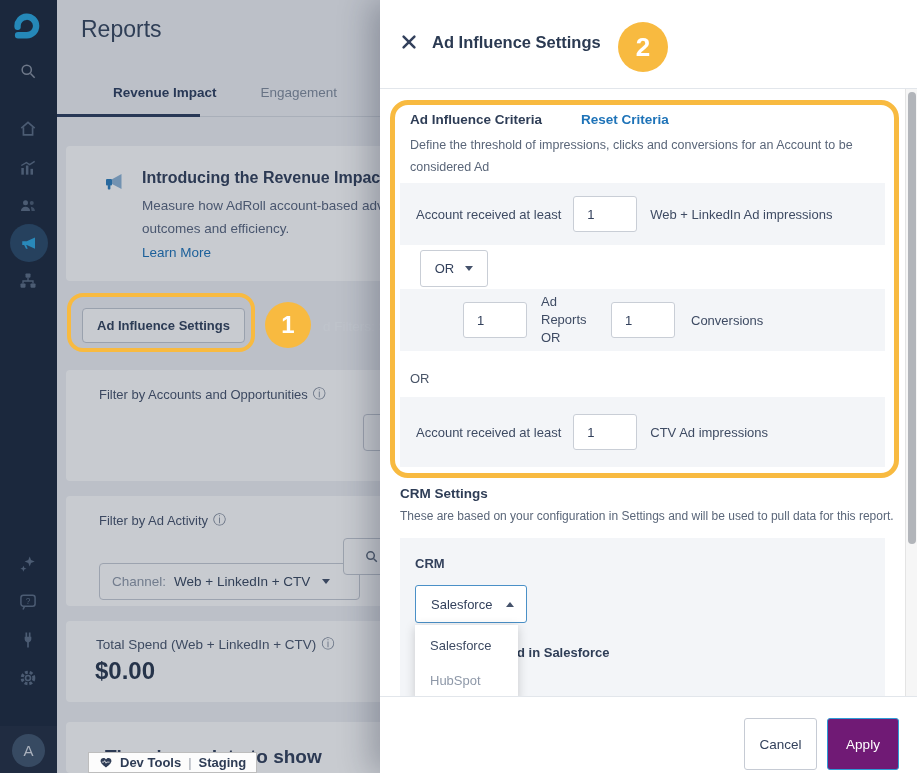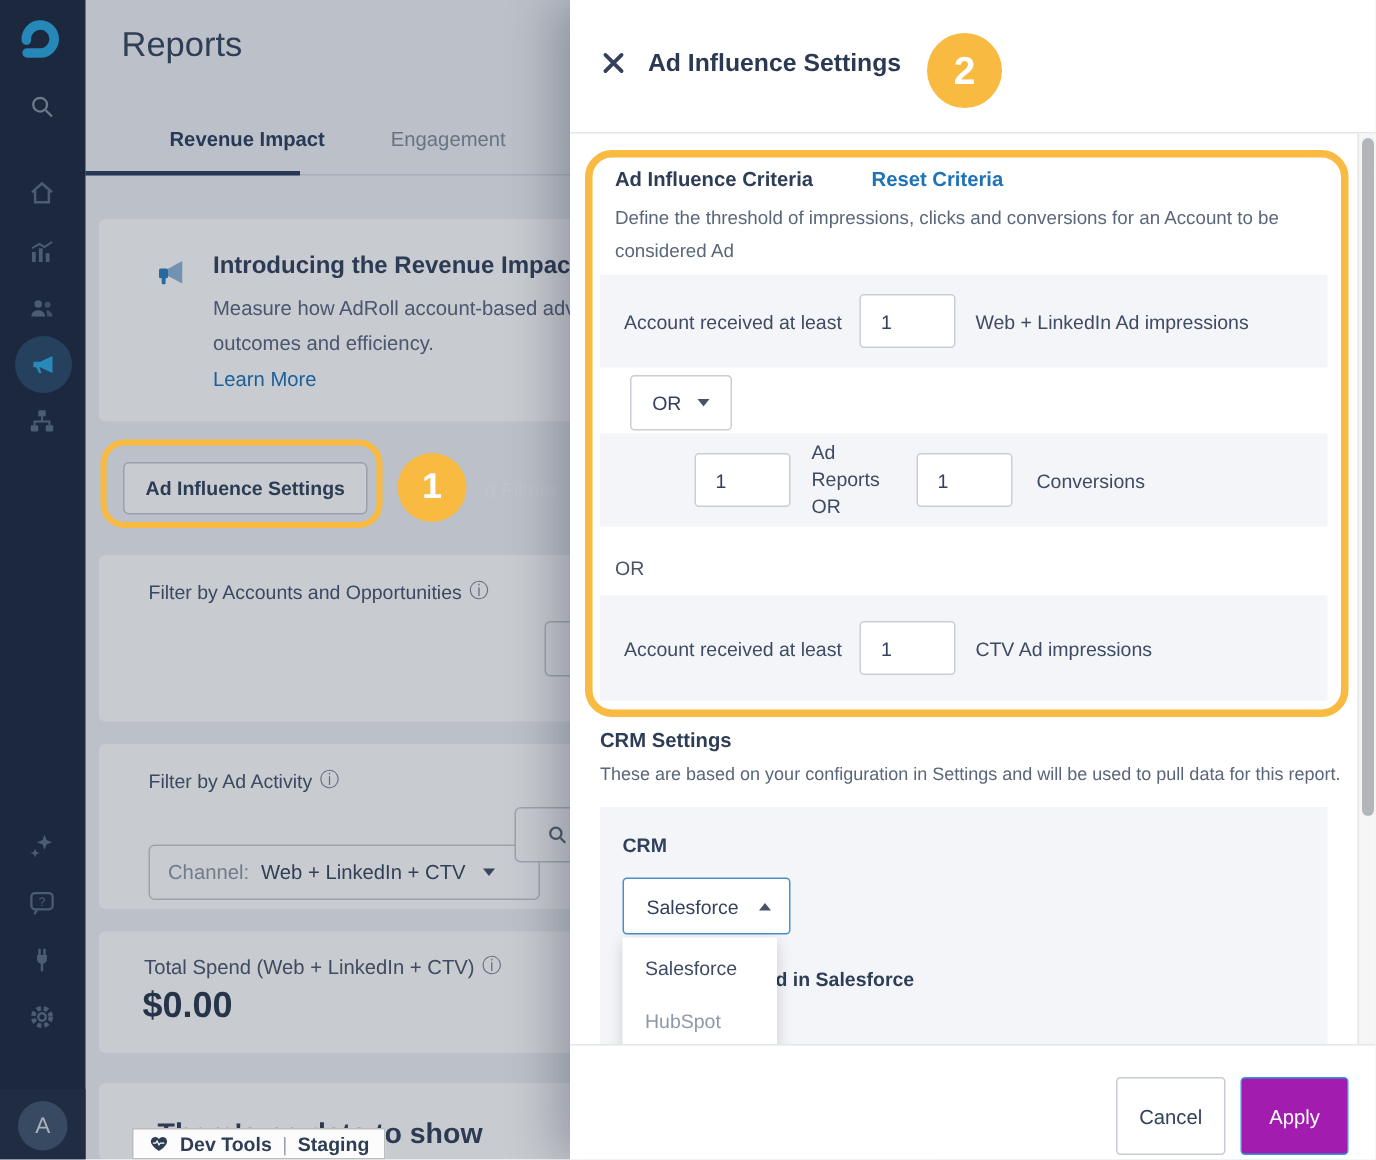--- a/index.html
+++ b/index.html
@@ -89,21 +89,21 @@
 
   .sbar-track{position:absolute;right:0;top:89px;width:12px;height:608px;background:#f6f6f6;
               border-left:1px solid #e4e4e4;box-sizing:border-box;z-index:8;}
   .sbar-thumb{position:absolute;left:2px;top:3px;width:8px;height:452px;background:#b2b5ba;border-radius:4px;}
 
   .drawer-footer{position:absolute;left:0;right:0;bottom:0;height:76px;background:#fff;
                  border-top:1px solid #e2e6eb;z-index:10;}
   .btn{position:absolute;top:21px;height:52px;border-radius:3px;font-size:13.5px;display:flex;
        align-items:center;justify-content:center;cursor:pointer;box-sizing:border-box;font-family:"Liberation Sans",sans-serif;}
   .btn-cancel{left:364px;width:73px;background:#fff;border:1px solid #c6cbd4;color:#33415c;}
-  .btn-apply{left:447px;width:72px;background:#a21caf;border:1px solid #2e9bd6;color:#fff;}
+  .btn-apply{left:447px;width:72px;background:#701a75;border:1px solid #2e9bd6;color:#fff;}
 </style>
 </head>
 <body>
 
 <div id="app">
 
   <div class="sidebar">
     <div class="side-ic" style="top:12px;left:13px;width:30px;height:30px;">
       <svg viewBox="0 0 22 22" style="width:28px;height:28px;">
           <path d="M3.2 17.5h6.8A7.3 7.3 0 1 0 2.8 10.8" fill="none" stroke="#29a8e0" stroke-width="5" stroke-linecap="round" stroke-linejoin="round"></path>

